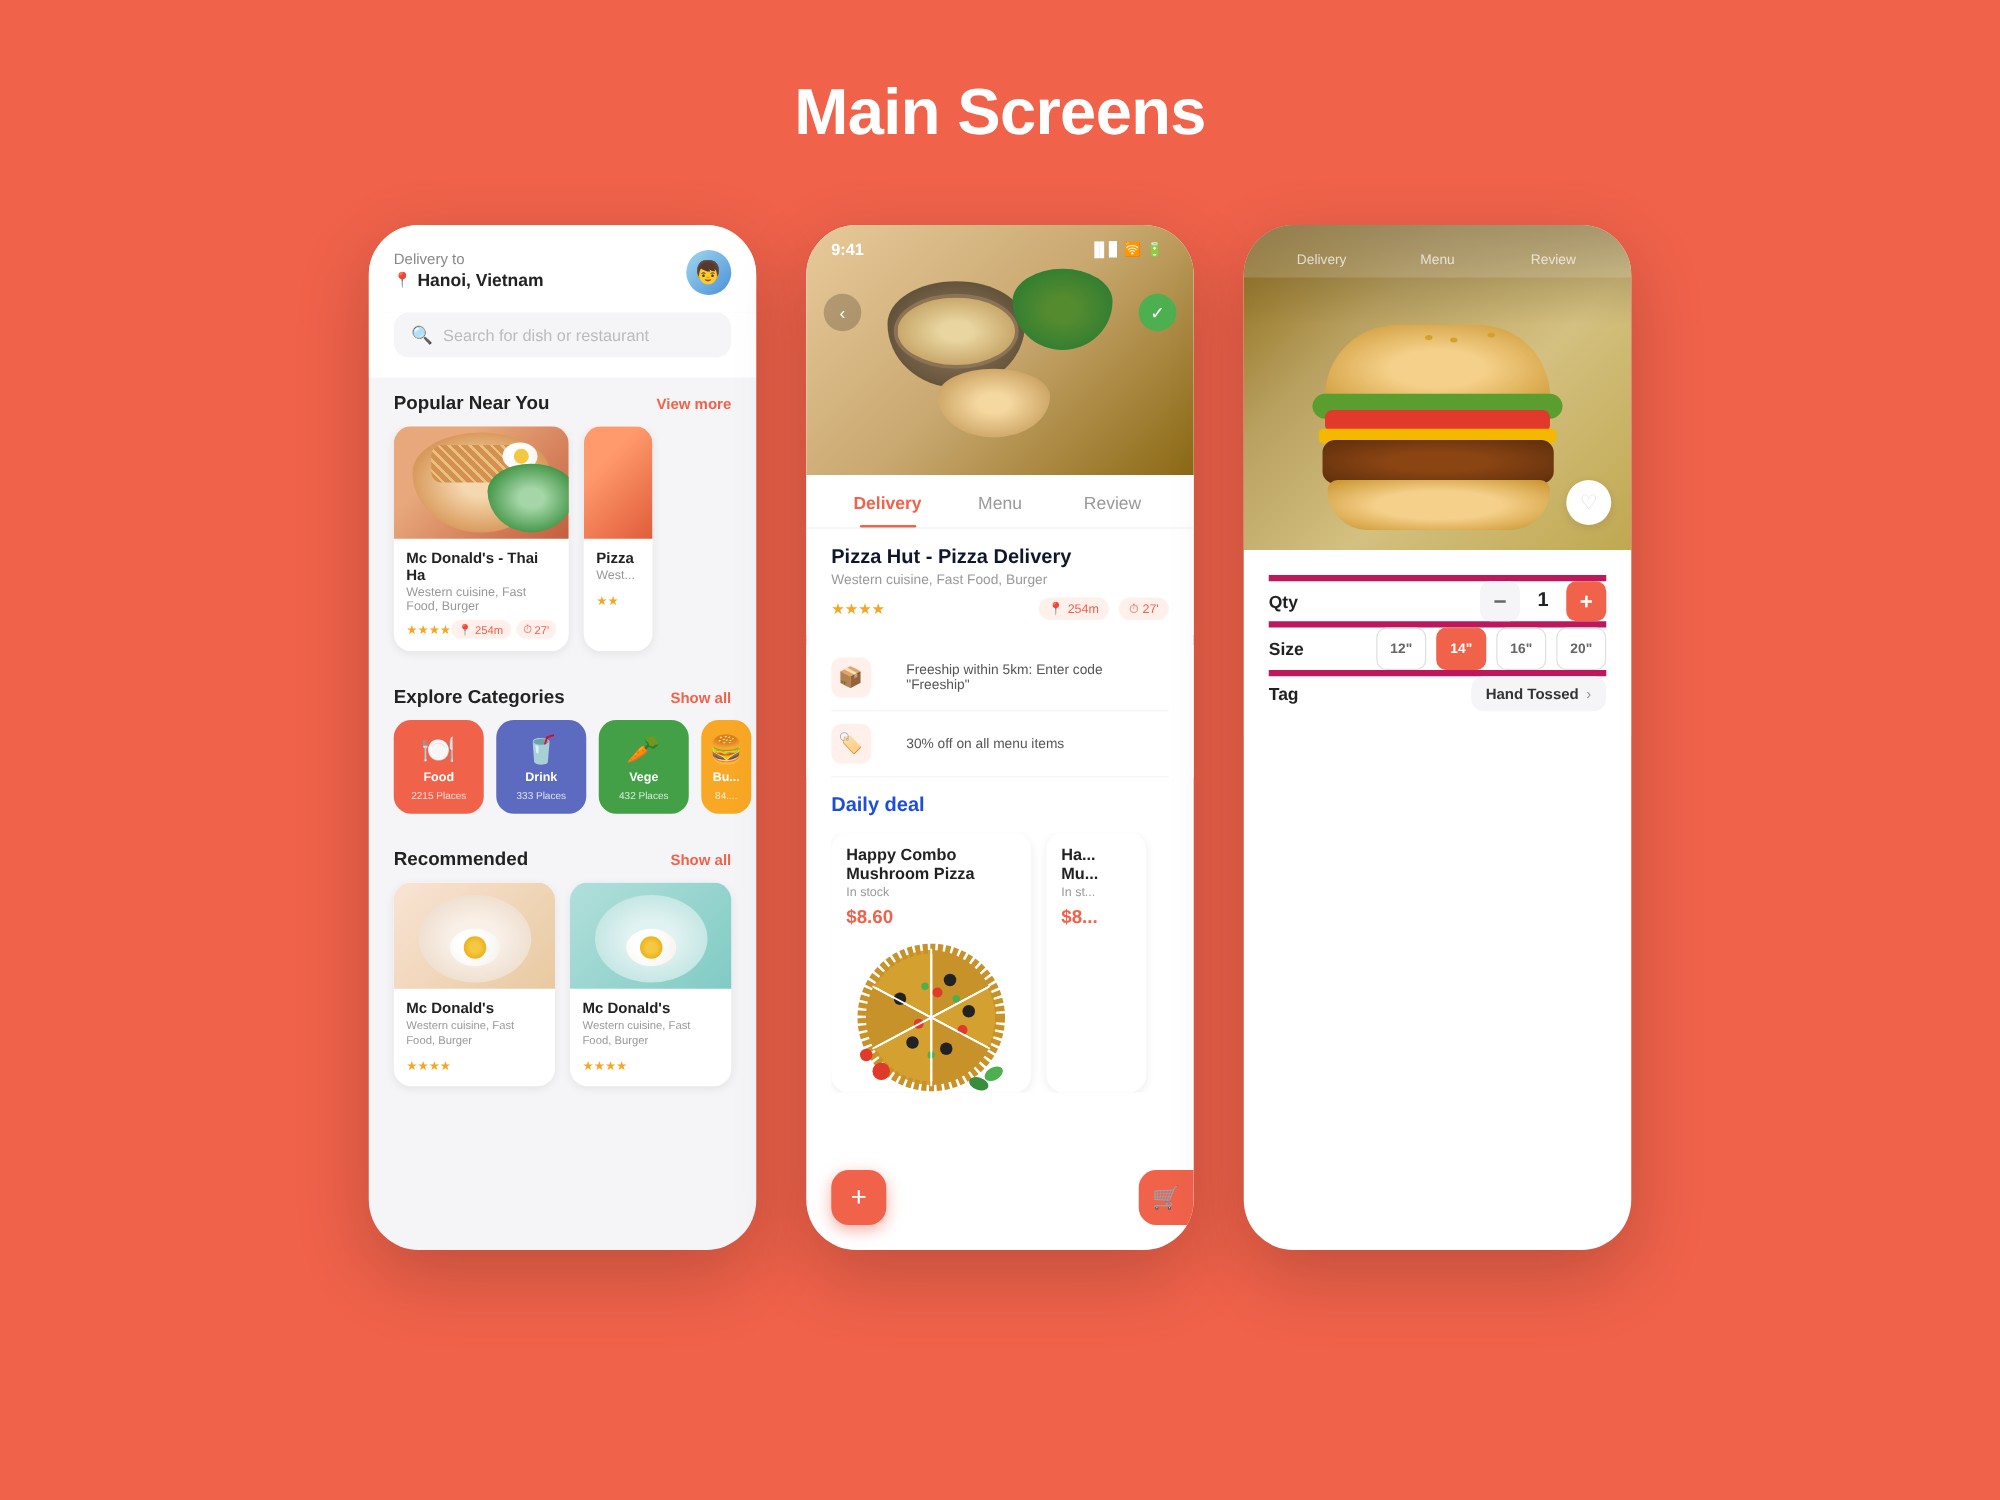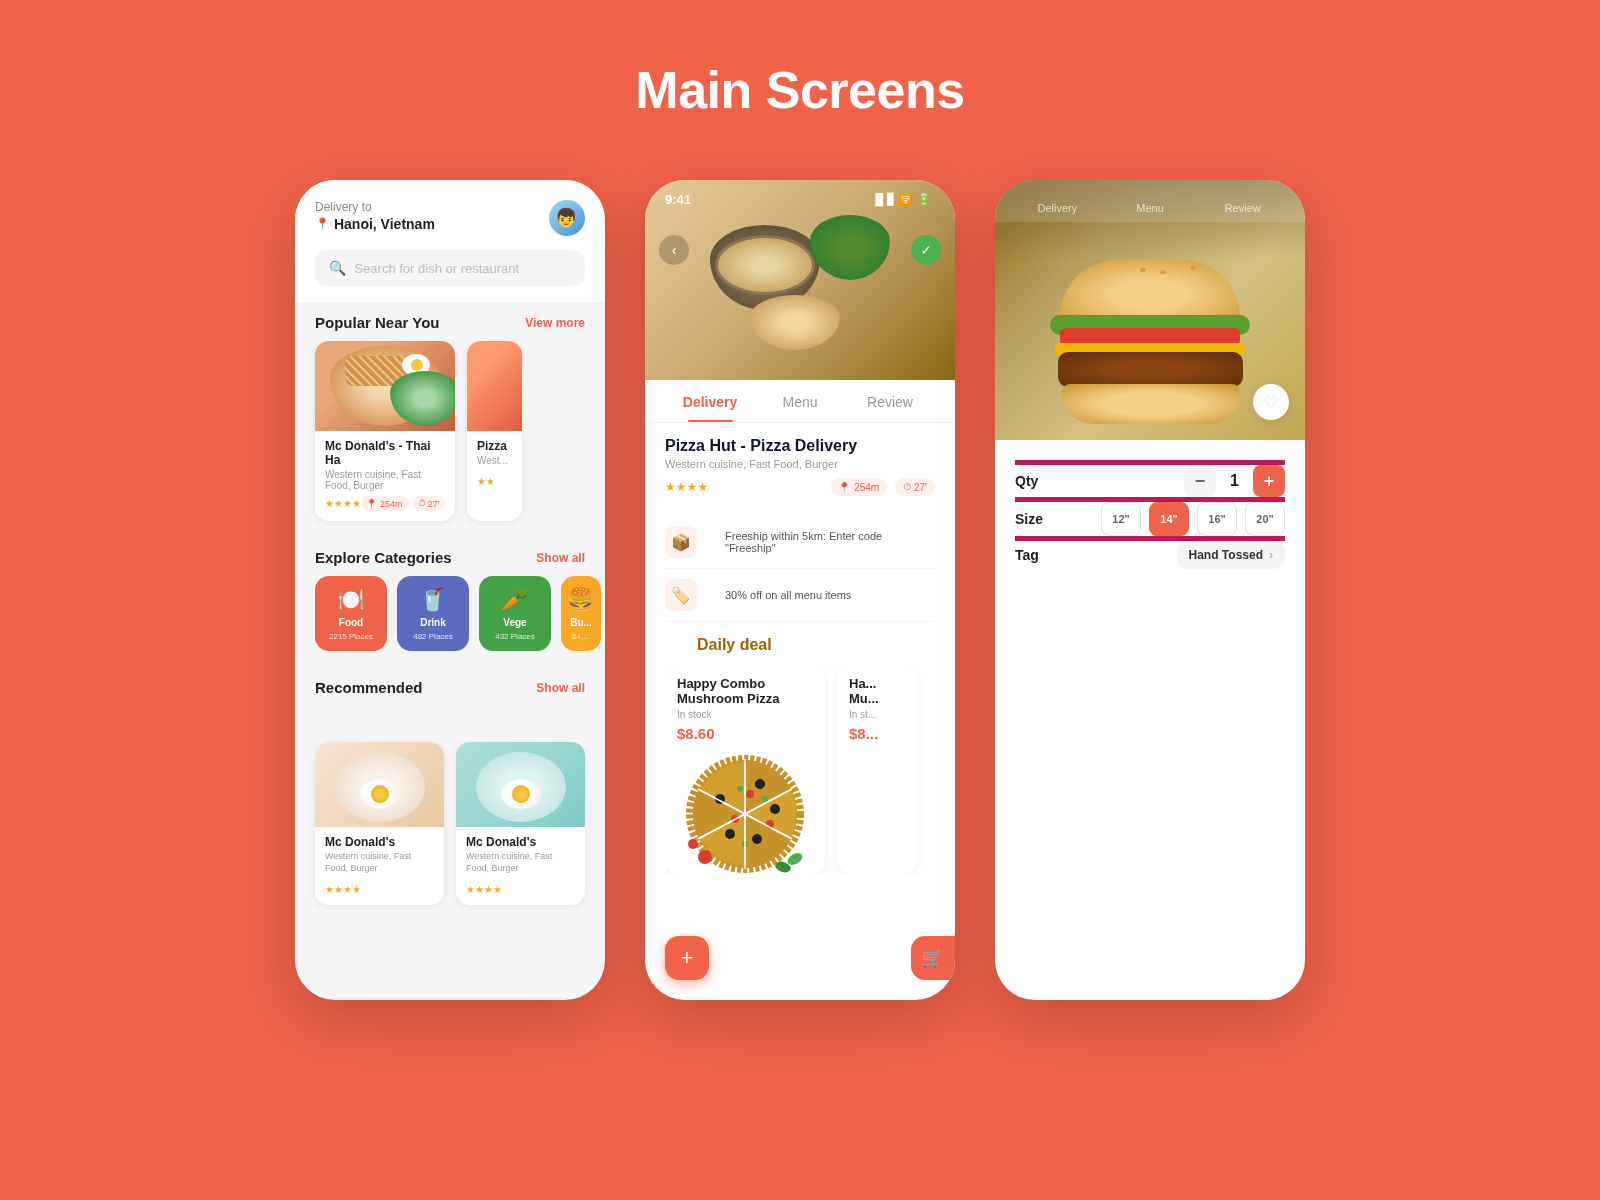--- a/index.html
+++ b/index.html
@@ -153,21 +153,20 @@
     .cat-burger { background: #f9a825; }
     .cat-icon { font-size: 22px; color: white; }
     .cat-name { font-size: 10px; color: white; font-weight: 700; }
     .cat-count { font-size: 8px; color: rgba(255,255,255,0.8); }
 
     
     .recommended-grid {
       display: flex;
       gap: 12px;
       padding: 0 20px 20px;
-      margin-top: 36px;
     }
     .rec-card {
       background: white;
       border-radius: 14px;
       overflow: hidden;
       width: 130px;
       box-shadow: 0 2px 8px rgba(0,0,0,0.07);
     }
     .rec-img {
       width: 130px; height: 85px;
@@ -292,21 +291,21 @@
       display: flex; align-items: center; justify-content: center;
       font-size: 16px;
       color: #F0624A;
       flex-shrink: 0;
     }
     .promo-text { font-size: 11px; color: #555; font-weight: 500; padding-left: 16px; }
 
     .p2-daily-deal {
       padding: 14px 20px 0;
     }
-    .daily-deal-title { font-size: 16px; font-weight: 800; color: #a16207; margin-bottom: 12px; margin-left: 32px; }
+    .daily-deal-title { font-size: 16px; font-weight: 800; color: #1d4ed8; margin-bottom: 12px; }
 
     .deal-cards {
       display: flex;
       gap: 12px;
       overflow: hidden;
     }
     .deal-card {
       background: white;
       border-radius: 14px;
       overflow: hidden;
@@ -677,21 +676,21 @@
 
     <div class="categories-scroll">
       <div class="cat-card cat-food">
         <span class="cat-icon">🍽️</span>
         <span class="cat-name">Food</span>
         <span class="cat-count">2215 Places</span>
       </div>
       <div class="cat-card cat-drink">
         <span class="cat-icon">🥤</span>
         <span class="cat-name">Drink</span>
-        <span class="cat-count">482 Places</span>
+        <span class="cat-count">333 Places</span>
       </div>
       <div class="cat-card cat-vege">
         <span class="cat-icon">🥕</span>
         <span class="cat-name">Vege</span>
         <span class="cat-count">432 Places</span>
       </div>
       <div class="cat-card cat-burger" style="width:40px; overflow:hidden;">
         <span class="cat-icon">🍔</span>
         <span class="cat-name">Bu...</span>
         <span class="cat-count">84....</span>

